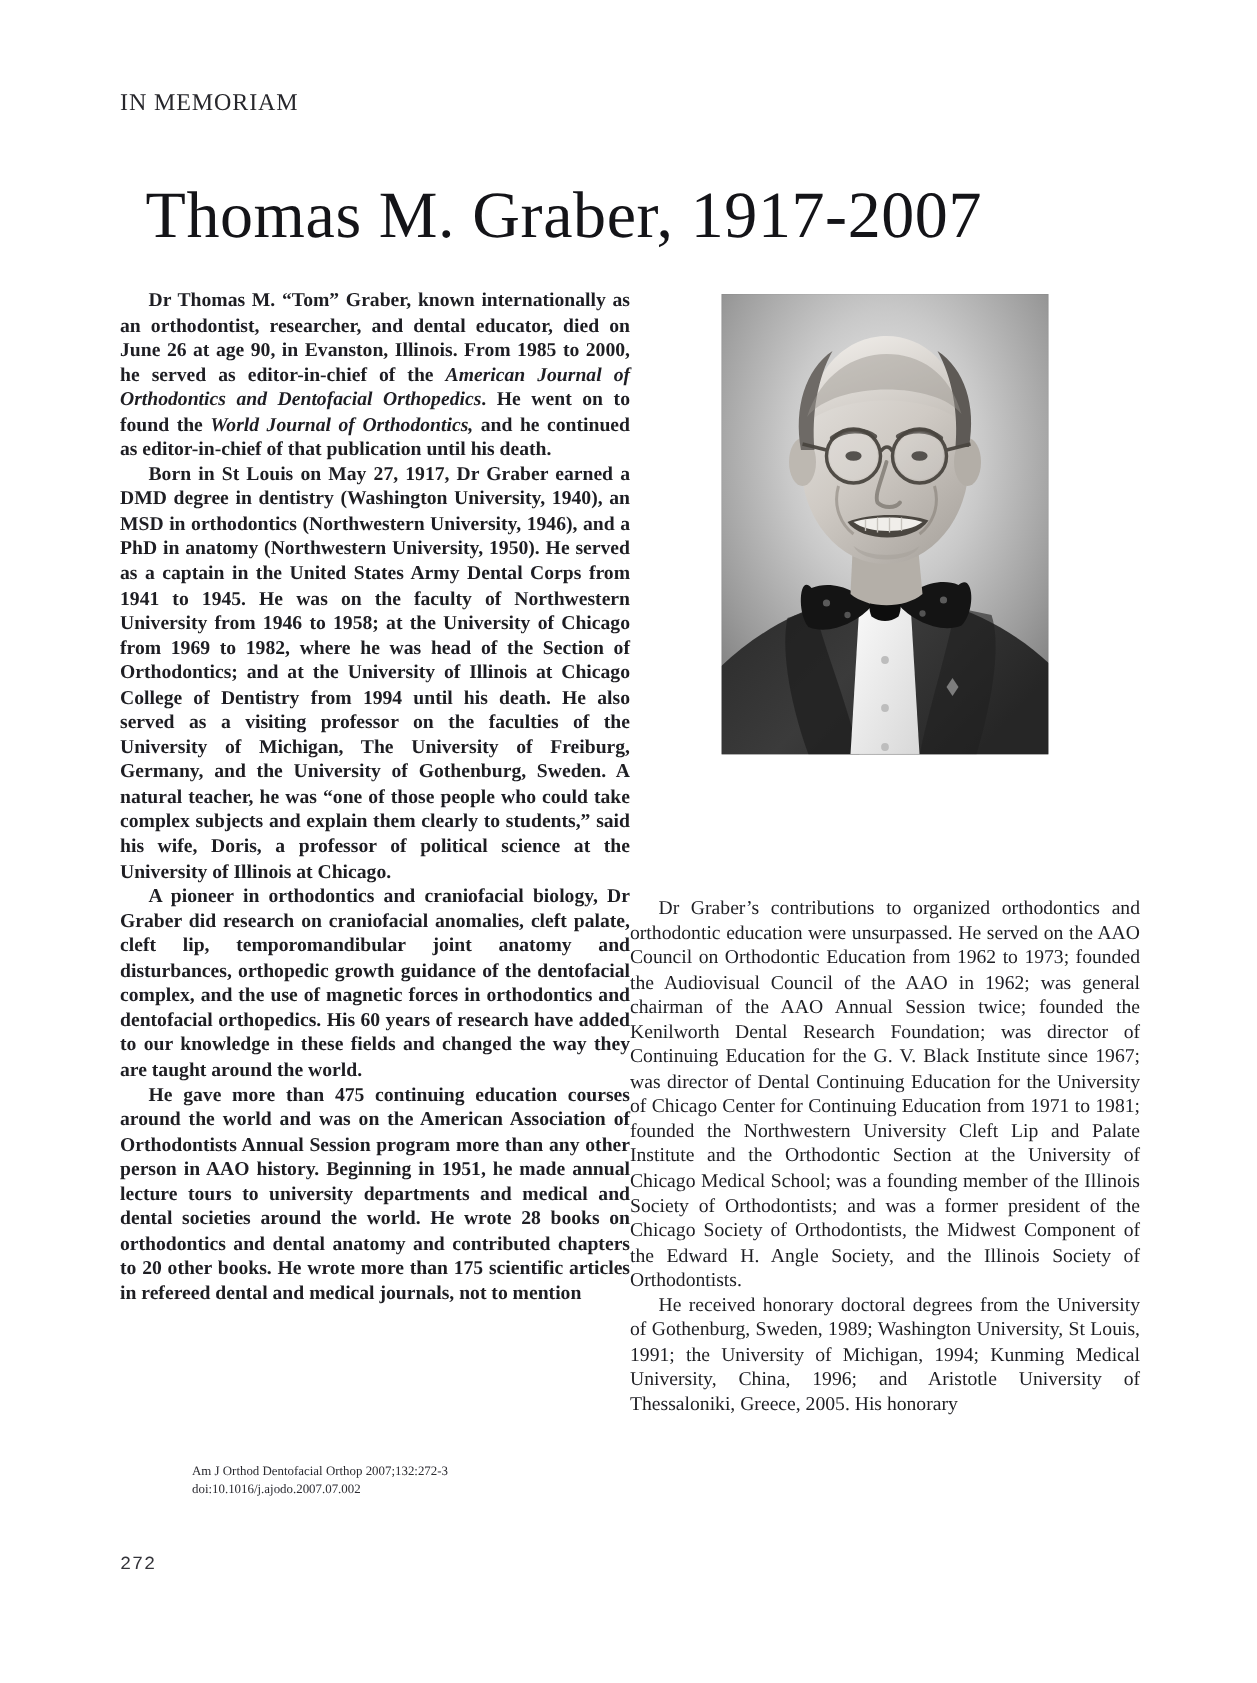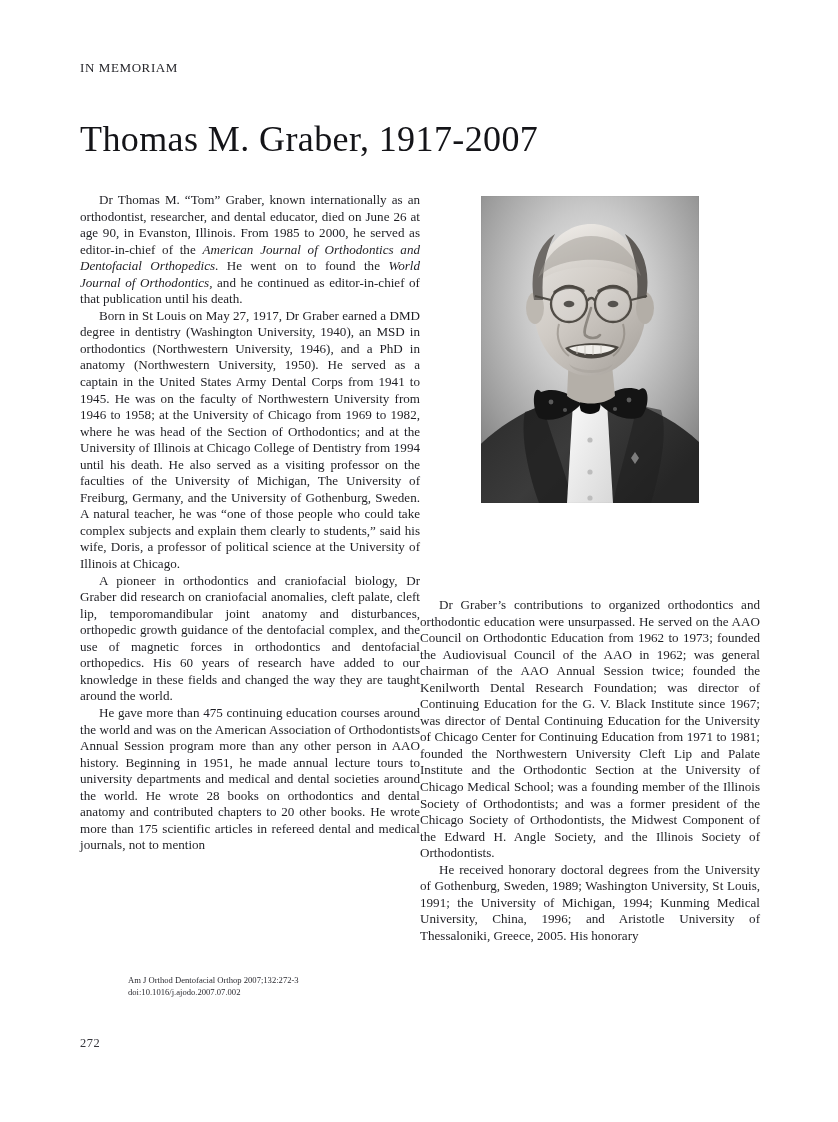--- a/index.html
+++ b/index.html
@@ -24,32 +24,32 @@
     height: 1122px;
     background: #ffffff;
   }
 
   
   .kicker {
     position: absolute;
     left: 80px;
     top: 60px;
     font-family: "Liberation Serif", serif;
-    font-size: 13px;
+    font-size: 16px;
     letter-spacing: 0.6px;
     color: #27272c;
     text-align: right;
   }
 
   .title {
     position: absolute;
-    left: 80px;
+    left: 97px;
     top: 118px;
     font-family: "Liberation Serif", serif;
-    font-size: 36px;
+    font-size: 44px;
     font-weight: normal;
     letter-spacing: 0.4px;
     color: #141418;
     margin: 0;
     white-space: nowrap;
   }
 
   
   .col {
     position: absolute;
@@ -57,20 +57,21 @@
     line-height: 16.55px;
     text-align: justify;
     text-justify: inter-word;
     color: #1e1e23;
     hyphens: manual;
   }
   .col-left {
     left: 80px;
     top: 192px;
     width: 340px;
+    font-weight: bold;
   }
   .col-right {
     left: 420px;
     top: 597px;
     width: 340px;
   }
   .col p {
     margin: 0;
     text-indent: 19px;
   }
@@ -113,21 +114,21 @@
     line-height: 11.6px;
     color: #2a2a30;
     margin-left: 48px;
   }
   .footnote div { white-space: nowrap; }
 
   .folio {
     position: absolute;
     left: 80px;
     top: 1036px;
-    font-family: Liberation Serif, serif;
+    font-family: Liberation Mono, monospace;
     font-size: 12.4px;
     color: #34343a;
     letter-spacing: 0.6px;
   }
 </style>
 </head>
 <body>
 
 <div class="page">
 

